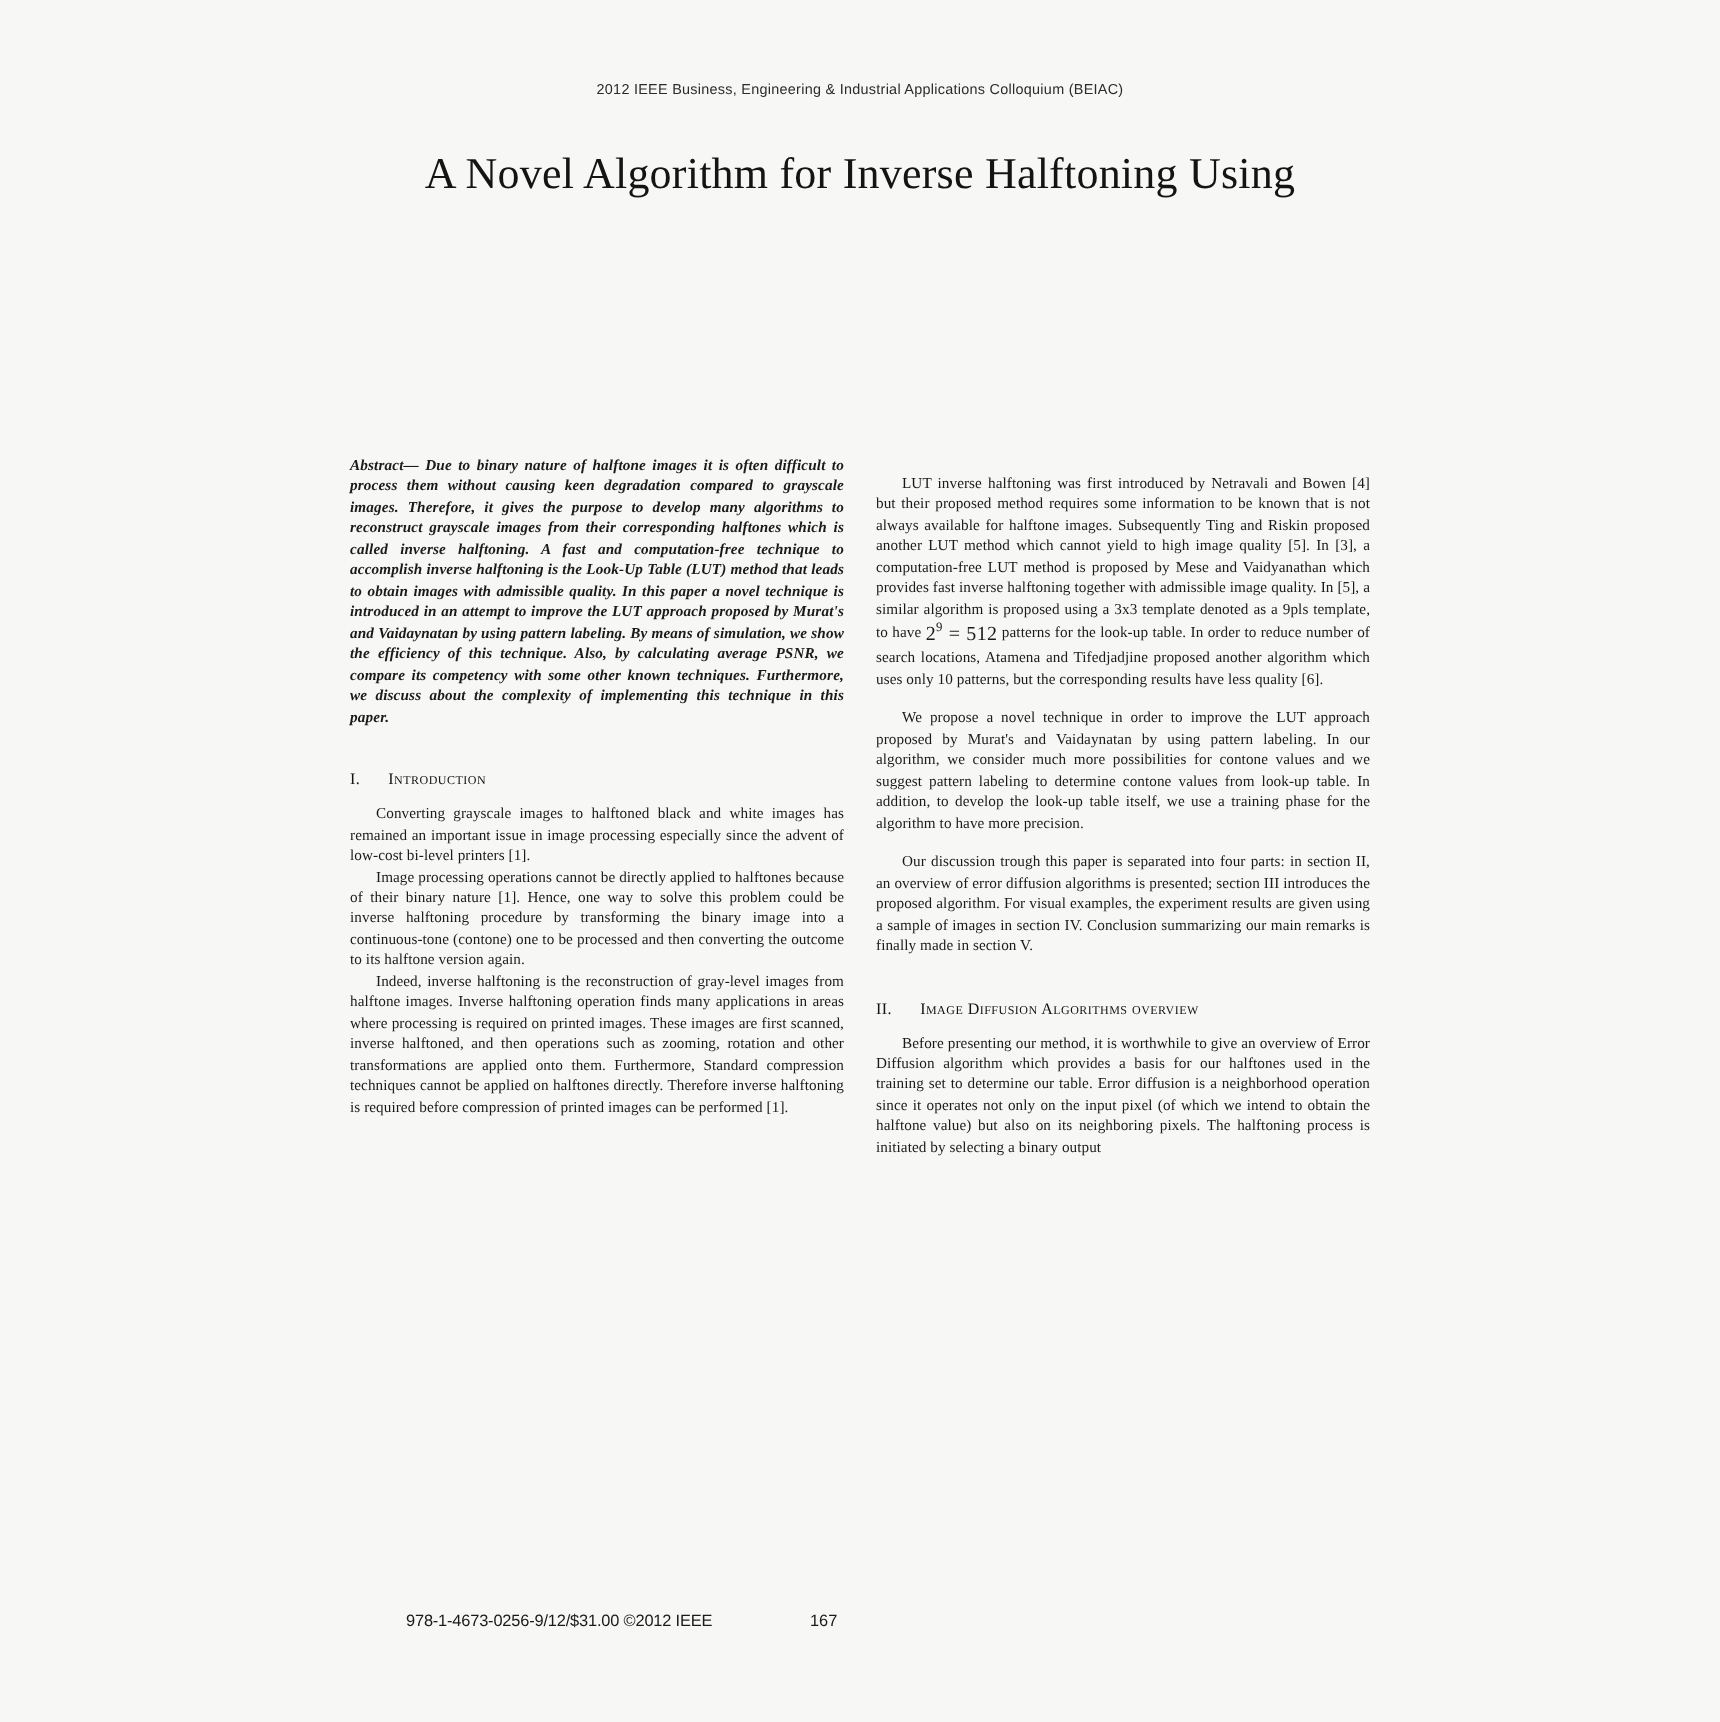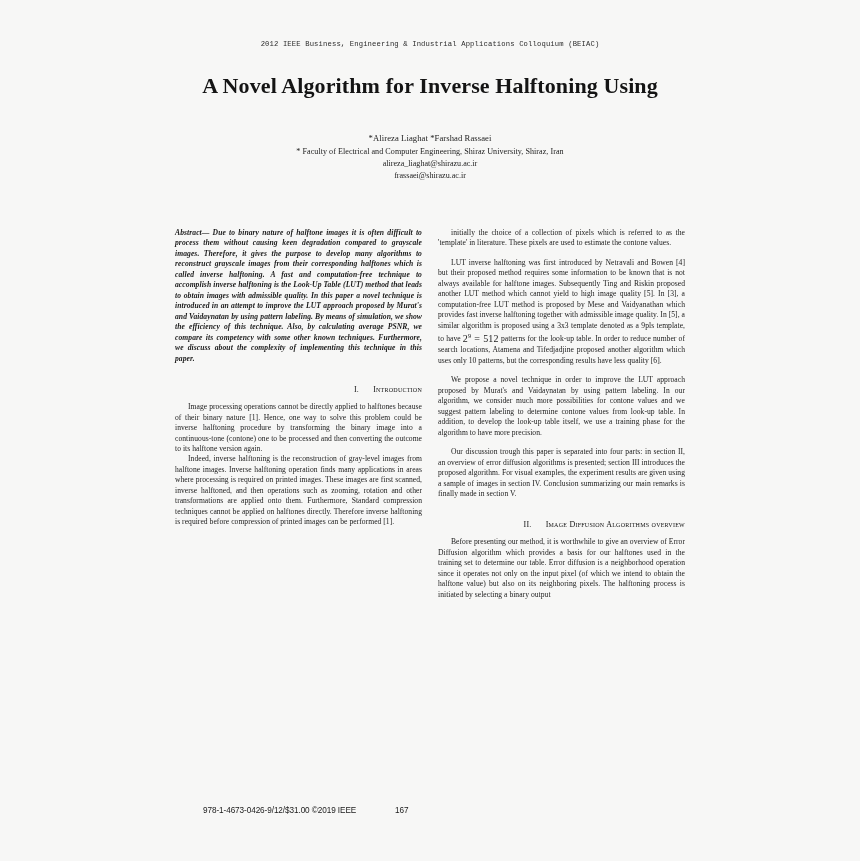--- a/index.html
+++ b/index.html
@@ -25,29 +25,29 @@
     top: 0;
     width: 510px;
     height: 861px;
   }
   .conf-header {
     text-align: center;
     font-size: 7.2px;
     color: #2b2b2b;
     letter-spacing: 0.02em;
     margin-top: 40px;
-    font-family: Liberation Mono, monospace;
+    font-family: Liberation Sans, sans-serif;
   }
   .title {
     text-align: center;
     font-size: 22px;
     line-height: 1.42;
     color: #141414;
     margin-top: 22px;
-    font-weight: bold;
+    font-weight: normal;
     letter-spacing: 0.005em;
   }
   .title .tline { display: block; }
   .authors {
     text-align: center;
     margin-top: 32px;
     color: #1c1c1c;
   }
   .authors .names {
     font-size: 8.6px;
@@ -88,21 +88,21 @@
   .abstract .lead { font-style: italic; font-weight: bold; }
   .keywords {
     font-weight: bold;
     font-style: italic;
     margin-top: 12px;
     text-indent: 14px;
     text-align: justify;
     letter-spacing: 0.01em;
   }
   .sec-head {
-    text-align: right;
+    text-align: left;
     margin-top: 20px;
     margin-bottom: 7px;
     font-size: 8px;
     font-variant: small-caps;
     letter-spacing: 0.03em;
     color: #111;
   }
   .sec-head .num {
     font-variant: normal;
     margin-right: 14px;
@@ -133,69 +133,63 @@
     color: #1a1a1a;
   }
   .footer .isbn {
     position: absolute;
     left: 28px;
     top: 0;
     letter-spacing: -0.01em;
   }
   .footer .pageno {
     position: absolute;
-    left: 220px;
+    left: 230px;
     top: 0;
   }
 </style>
 </head>
 <body>
 
 <div class="page">
   <div class="sheet">
 
     <div class="conf-header">2012 IEEE Business, Engineering &amp; Industrial Applications Colloquium (BEIAC)</div>
 
     <div class="title">
       <span class="tline">A Novel Algorithm for Inverse Halftoning Using</span>
     </div>
 
-    <div class="authors">
-      <div class="names">*Alireza Liaghat *Farshad Rassaei</div>
-      <div class="affil">* Faculty of Electrical and Computer Engineering, Shiraz University, Shiraz, Iran</div>
-      <div class="email">alireza_liaghat@shirazu.ac.ir</div>
-      <div class="email">frassaei@shirazu.ac.ir</div>
-    </div>
 
     <div class="columns">
 
       <div class="col">
         <div class="abstract"><span class="lead">Abstract—</span><span> Due to binary nature of halftone images it is often difficult to process them without causing keen degradation compared to grayscale images. Therefore, it gives the purpose to develop many algorithms to reconstruct grayscale images from their corresponding halftones which is called inverse halftoning. A fast and computation-free technique to accomplish inverse halftoning is the Look-Up Table (LUT) method that leads to obtain images with admissible quality. In this paper a novel technique is introduced in an attempt to improve the LUT approach proposed by Murat's and Vaidaynatan by using pattern labeling. By means of simulation, we show the efficiency of this technique. Also, by calculating average PSNR, we compare its competency with some other known techniques. Furthermore, we discuss about the complexity of implementing this technique in this paper.</span></div>
 
 
         <div class="sec-head"><span class="num">I.</span><span>Introduction</span></div>
 
+        <p class="body">Converting grayscale images to halftoned black and white images has remained an important issue in image processing especially since the advent of low-cost bi-level printers [1].</p>
         <p class="body">Image processing operations cannot be directly applied to halftones because of their binary nature [1]. Hence, one way to solve this problem could be inverse halftoning procedure by transforming the binary image into a continuous-tone (contone) one to be processed and then converting the outcome to its halftone version again.</p>
         <p class="body">Indeed, inverse halftoning is the reconstruction of gray-level images from halftone images. Inverse halftoning operation finds many applications in areas where processing is required on printed images. These images are first scanned, inverse halftoned, and then operations such as zooming, rotation and other transformations are applied onto them. Furthermore, Standard compression techniques cannot be applied on halftones directly. Therefore inverse halftoning is required before compression of printed images can be performed [1].</p>
       </div>
 
       <div class="col">
-        <p class="body">initially the choice of a collection of pixels which is referred to as the 'template' in literature. These pixels are used to estimate the contone values.</p>
 
         <p class="body spaced mathline"><span>LUT inverse halftoning was first introduced by Netravali and Bowen [4] but their proposed method requires some information to be known that is not always available for halftone images. Subsequently Ting and Riskin proposed another LUT method which cannot yield to high image quality [5]. In [3], a computation-free LUT method is proposed by Mese and Vaidyanathan which provides fast inverse halftoning together with admissible image quality. In [5], a similar algorithm is proposed using a 3x3 template denoted as a 9pls template, to have </span><span class="math"><span>2</span><sup>9</sup><span> = 512</span></span><span> patterns for the look-up table. In order to reduce number of search locations, Atamena and Tifedjadjine proposed another algorithm which uses only 10 patterns, but the corresponding results have less quality [6].</span></p>
 
         <p class="body spaced">We propose a novel technique in order to improve the LUT approach proposed by Murat's and Vaidaynatan by using pattern labeling. In our algorithm, we consider much more possibilities for contone values and we suggest pattern labeling to determine contone values from look-up table. In addition, to develop the look-up table itself, we use a training phase for the algorithm to have more precision.</p>
         <p class="body spaced">Our discussion trough this paper is separated into four parts: in section II, an overview of error diffusion algorithms is presented; section III introduces the proposed algorithm. For visual examples, the experiment results are given using a sample of images in section IV. Conclusion summarizing our main remarks is finally made in section V.</p>
 
         <div class="sec-head"><span class="num">II.</span><span>Image Diffusion Algorithms overview</span></div>
 
         <p class="body">Before presenting our method, it is worthwhile to give an overview of Error Diffusion algorithm which provides a basis for our halftones used in the training set to determine our table. Error diffusion is a neighborhood operation since it operates not only on the input pixel (of which we intend to obtain the halftone value) but also on its neighboring pixels. The halftoning process is initiated by selecting a binary output</p>
       </div>
 
     </div>
 
     <div class="footer">
-      <span class="isbn">978-1-4673-0426-9/12/$31.00 ©2019 IEEE</span>
+      <span class="isbn">978-1-4673-0256-9/12/$31.00 ©2012 IEEE</span>
       <span class="pageno">167</span>
     </div>
 
   </div>
 </div>
 
 </body></html>

